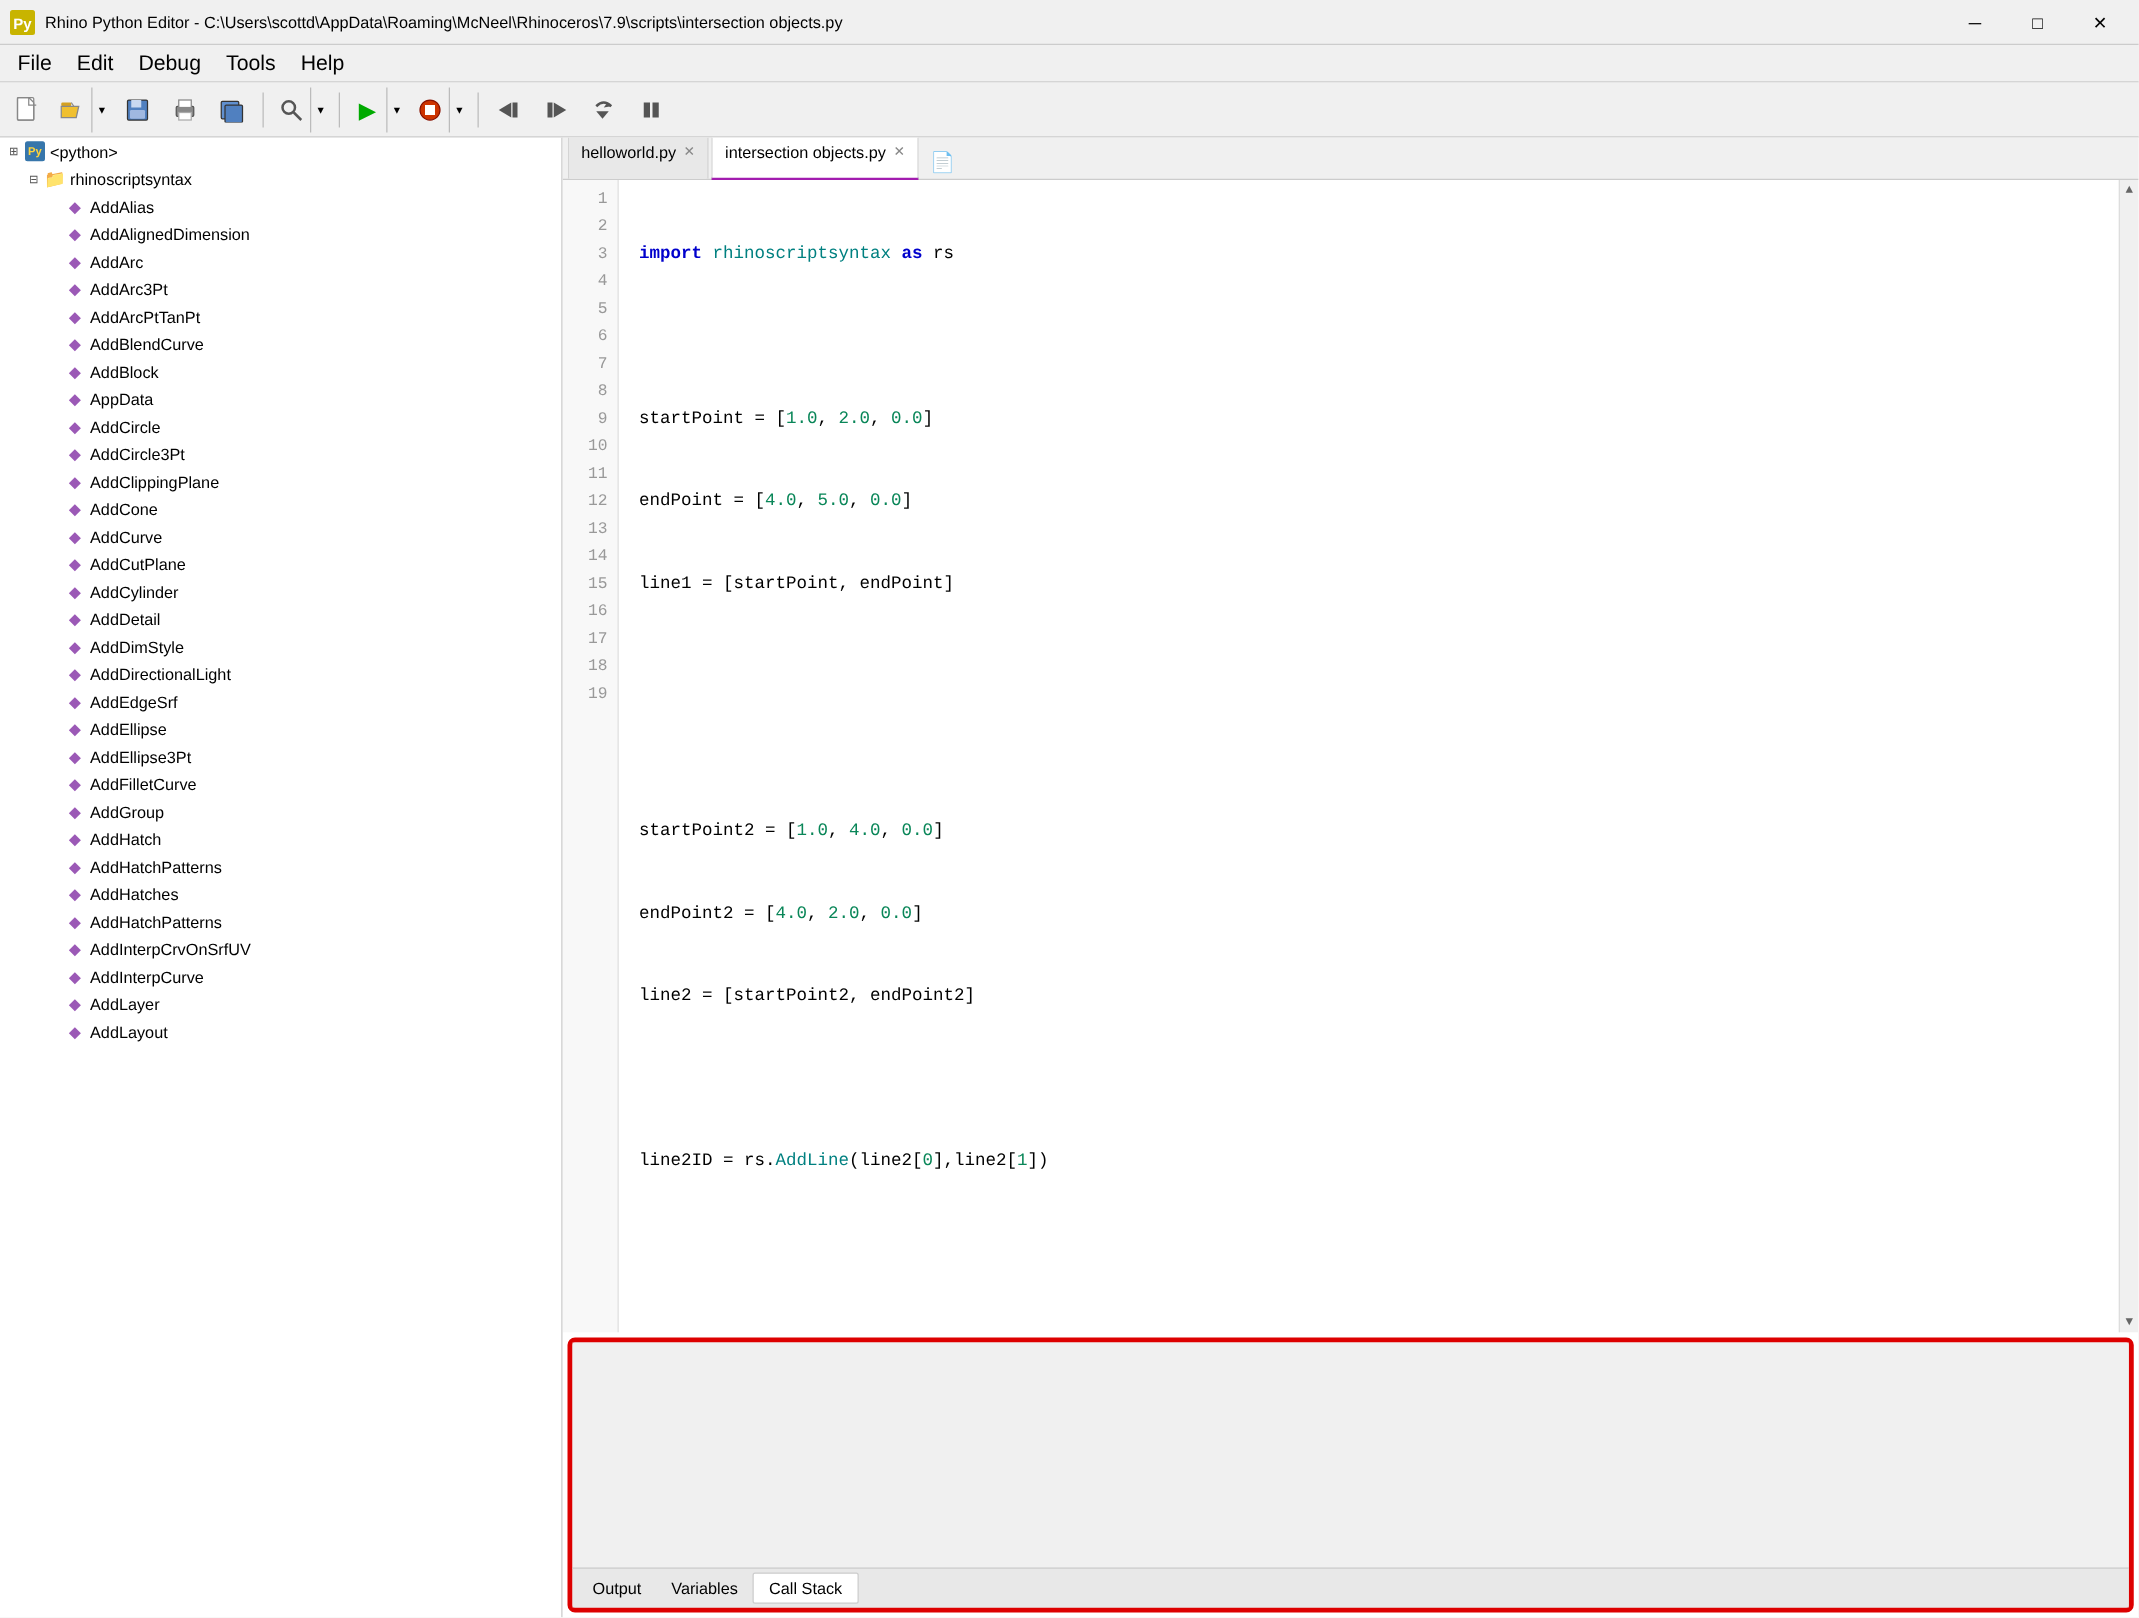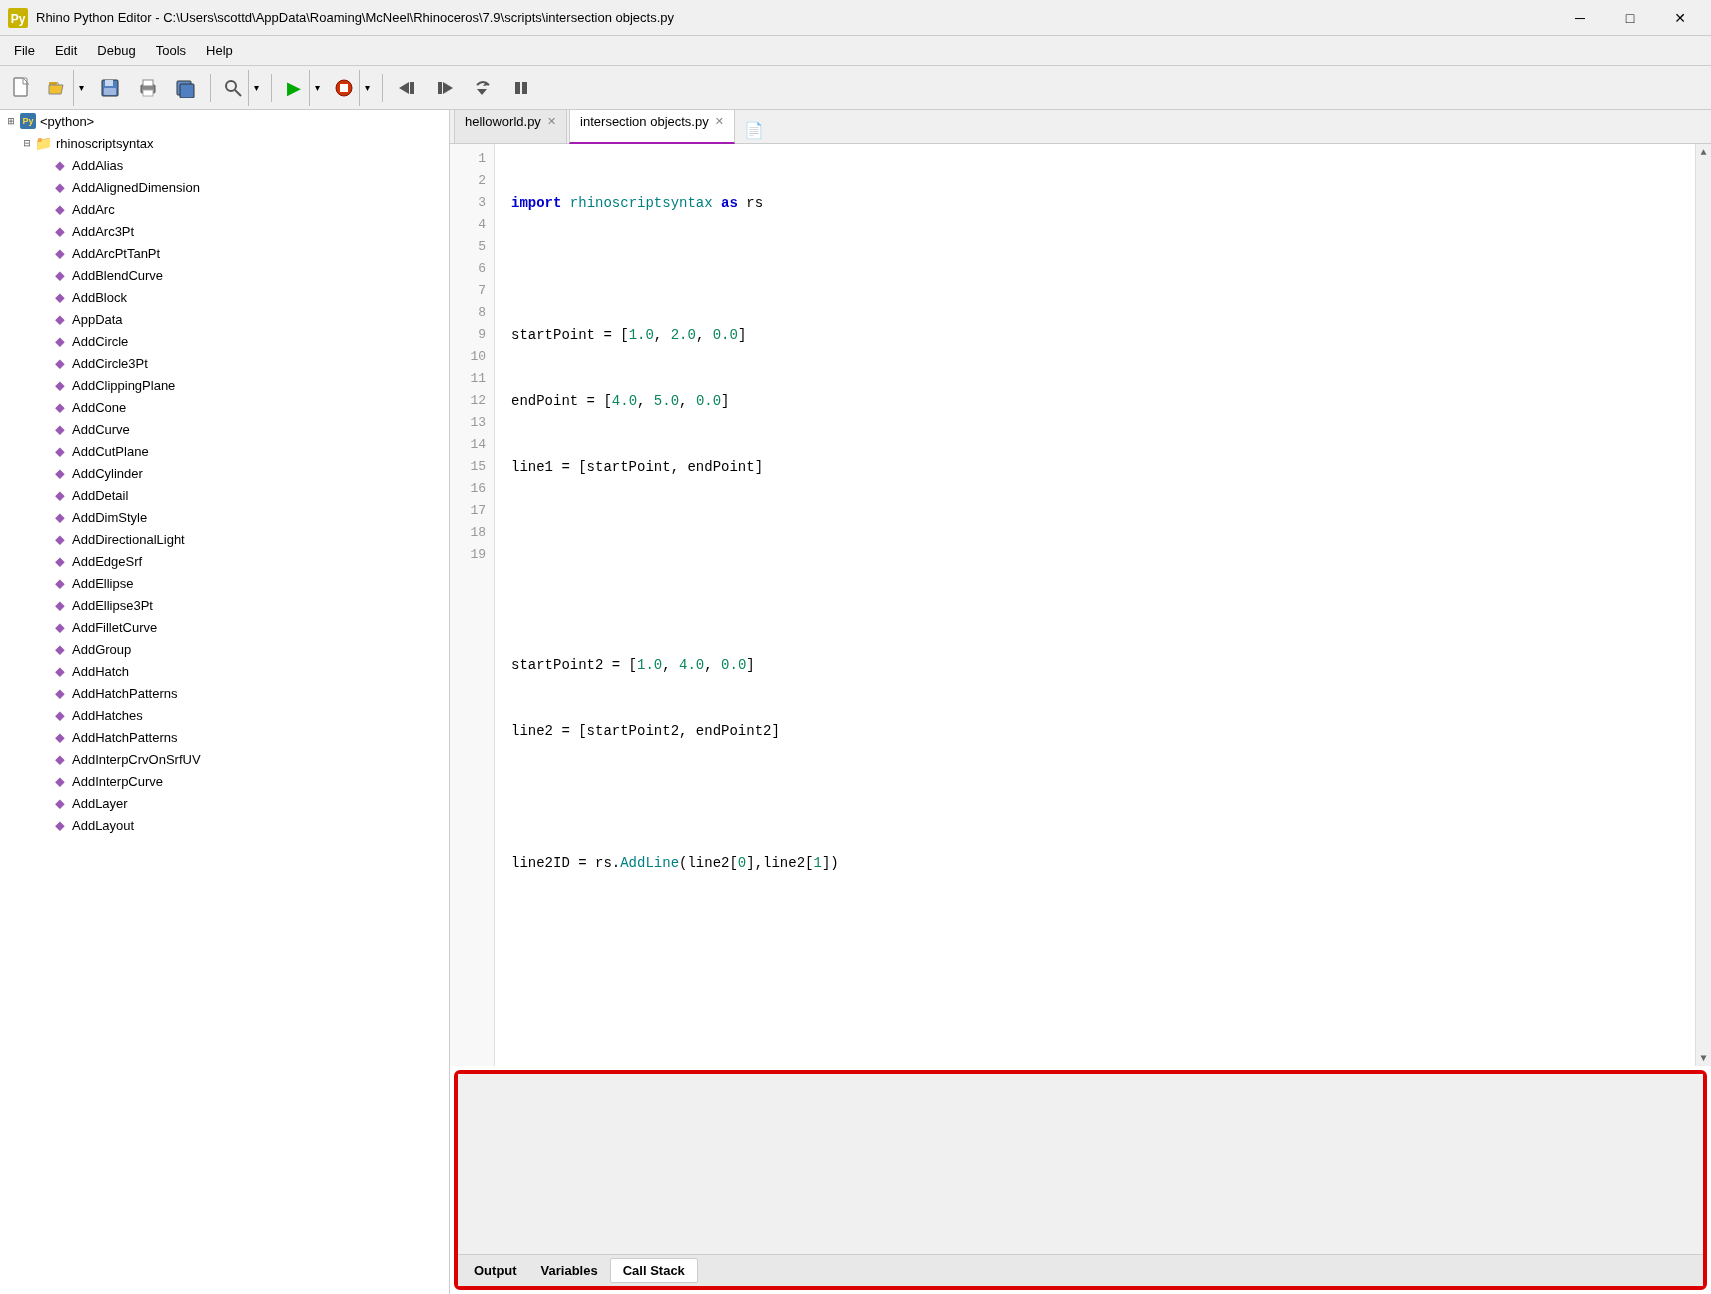--- a/index.html
+++ b/index.html
@@ -54,21 +54,21 @@
       background: #f0f0f0;
       height: 30px;
       display: flex;
       align-items: center;
       padding: 0 4px;
       border-bottom: 1px solid #ccc;
     }
     .menu-item {
       padding: 4px 10px;
       cursor: pointer;
-      font-size: 13px;
+      font-size: 17px;
     }
 
     
     #toolbar {
       background: #f0f0f0;
       height: 44px;
       display: flex;
       align-items: center;
       padding: 0 4px;
       gap: 2px;
@@ -314,21 +314,20 @@
       height: 32px;
       background: #e8e8e8;
       border-top: 1px solid #ccc;
       padding: 0 4px;
     }
     .bottom-tab {
       padding: 4px 12px;
       cursor: pointer;
       font-size: 13px;
       border-radius: 2px;
-      font-weight: bold;
     }
     .bottom-tab.active { background: #fff; border: 1px solid #ccc; }
     #sidebar-tree {
       flex: 1;
       overflow-y: scroll;
       overflow-x: hidden;
     }
 
     #outer-bottom {
       border: 4px solid #dd0000;
@@ -721,20 +720,21 @@
         </div>
         <div id="code-content">
           <div class="code-line"><span class="kw">import</span> <span class="fn">rhinoscriptsyntax</span> <span class="kw">as</span> rs</div>
           <div class="code-line">&nbsp;</div>
           <div class="code-line">startPoint = [<span class="num">1.0</span>, <span class="num">2.0</span>, <span class="num">0.0</span>]</div>
           <div class="code-line">endPoint = [<span class="num">4.0</span>, <span class="num">5.0</span>, <span class="num">0.0</span>]</div>
           <div class="code-line">line1 = [startPoint, endPoint]</div>
           <div class="code-line">&nbsp;</div>
           <div class="code-line">&nbsp;</div>
           <div class="code-line">startPoint2 = [<span class="num">1.0</span>, <span class="num">4.0</span>, <span class="num">0.0</span>]</div>
+          <div class="code-line">endPoint2 = [<span class="num">4.0</span>, <span class="num">2.0</span>, <span class="num">0.0</span>]</div>
           <div class="code-line">line2 = [startPoint2, endPoint2]</div>
           <div class="code-line">&nbsp;</div>
           <div class="code-line">line2ID = rs.<span class="fn">AddLine</span>(line2[<span class="num">0</span>],line2[<span class="num">1</span>])</div>
           <div class="code-line">&nbsp;</div>
           
           
           
           
           
         </div>

